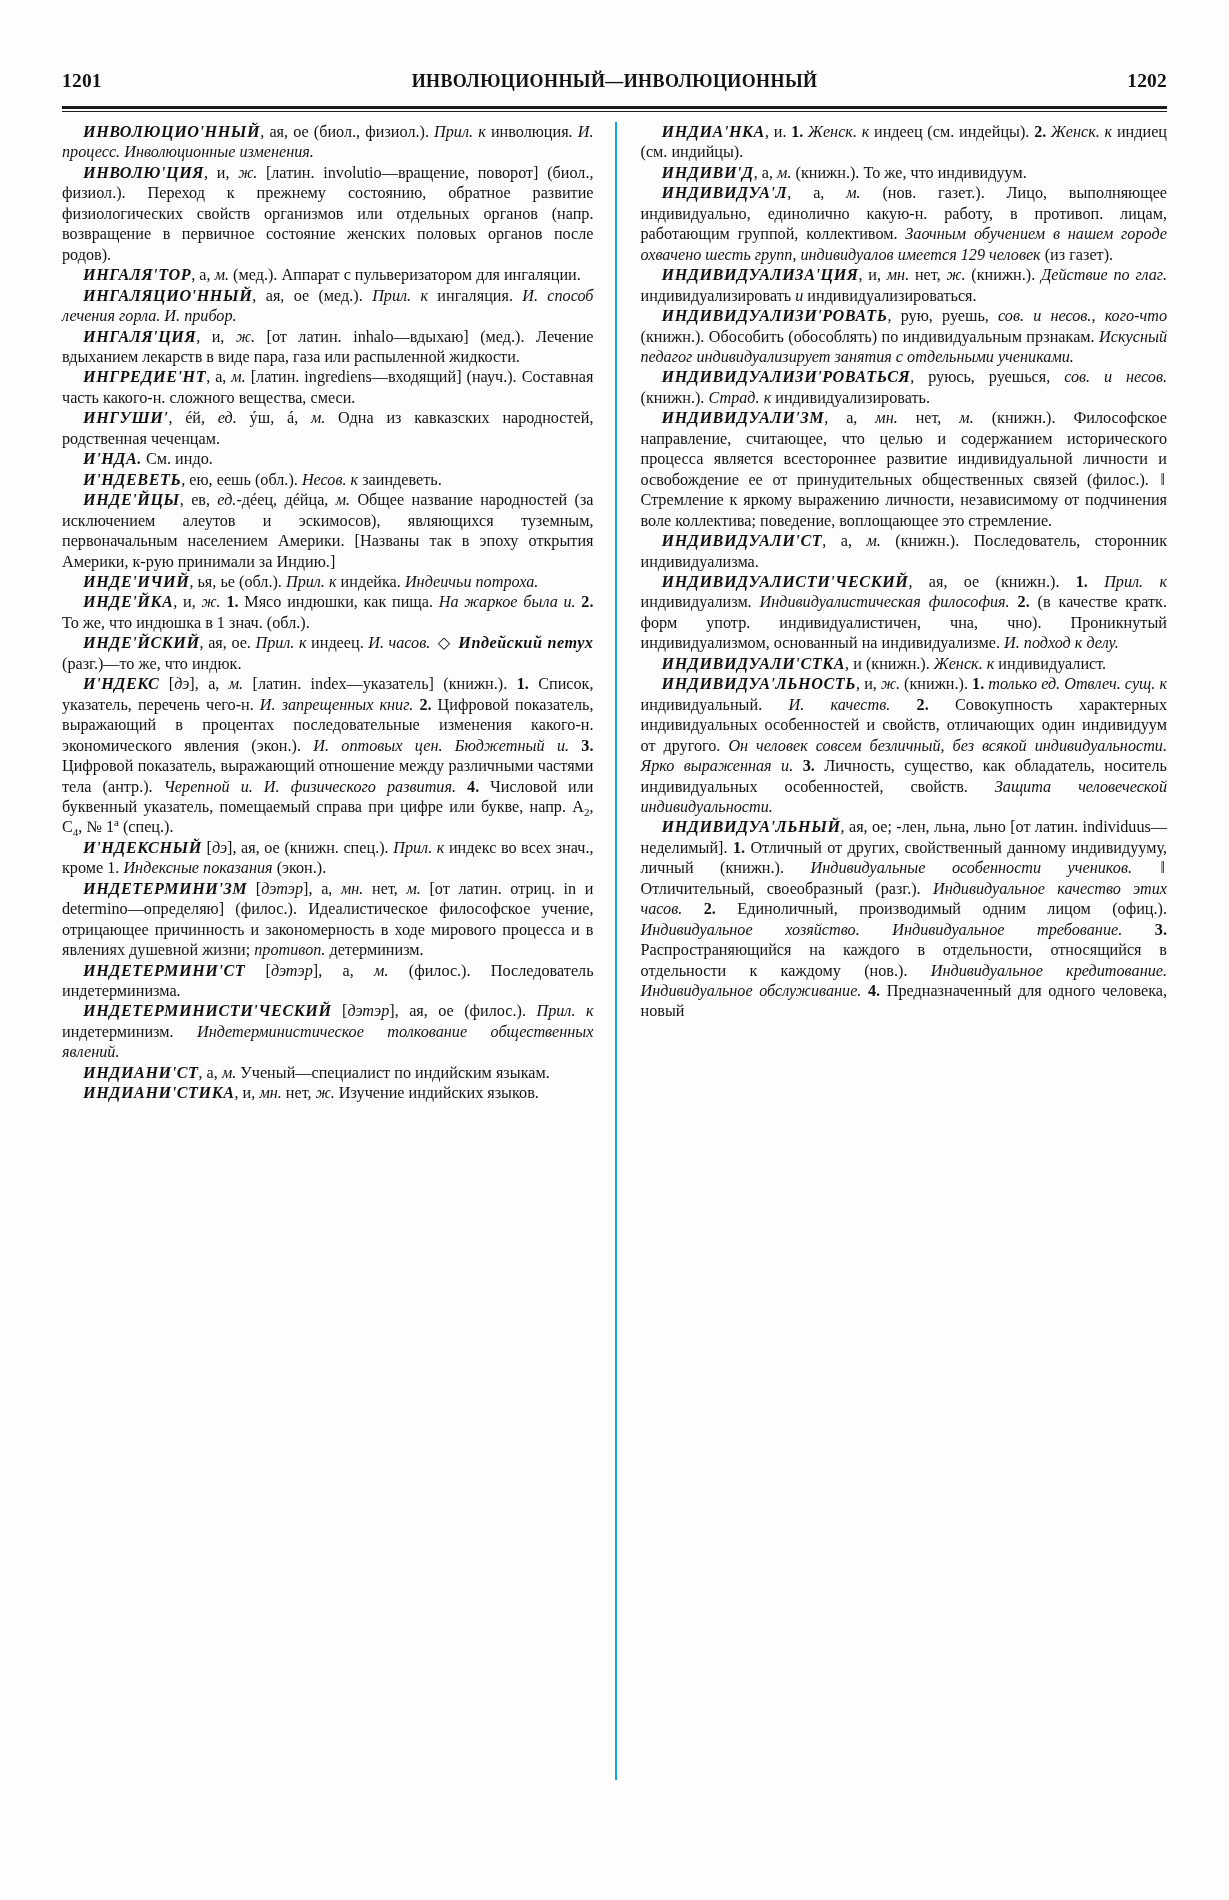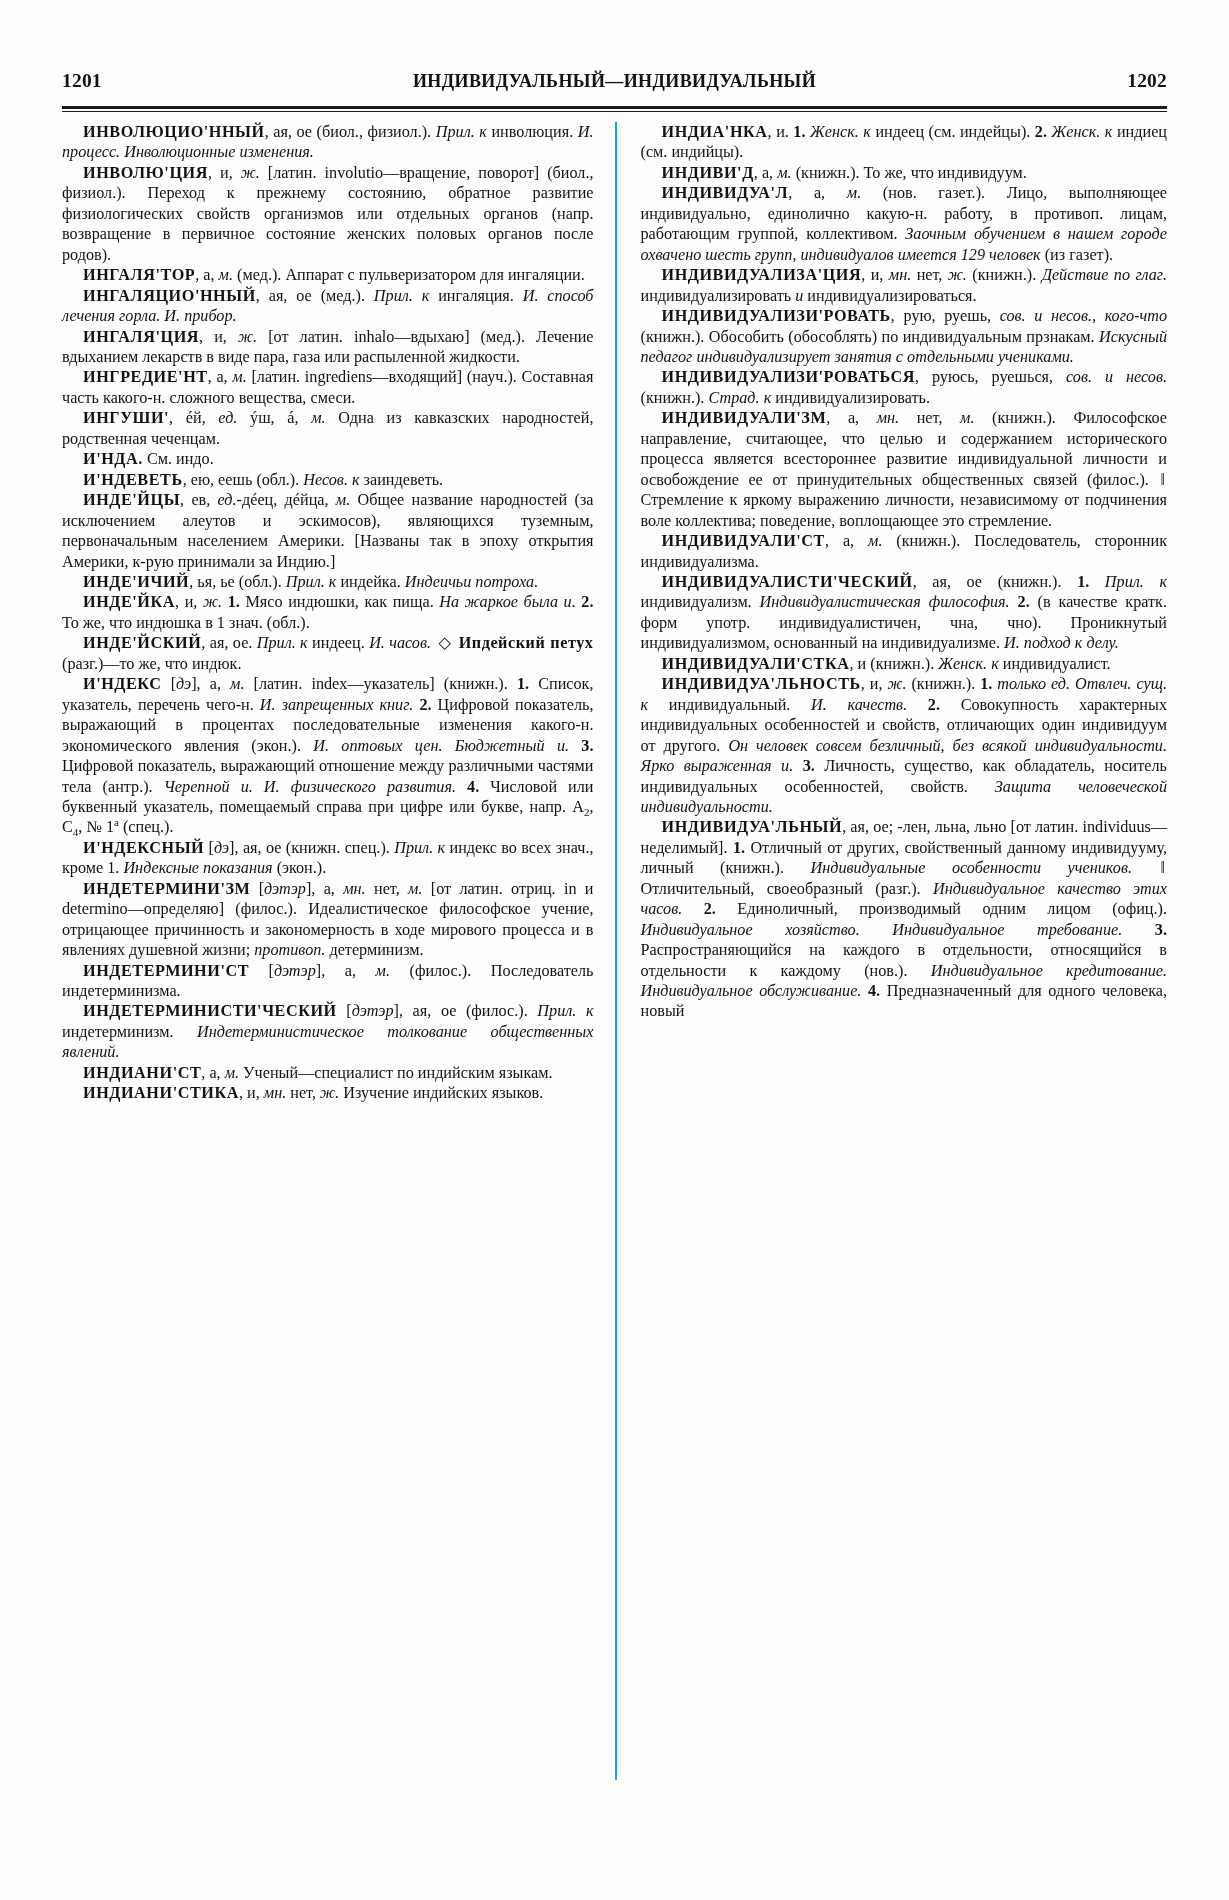--- a/index.html
+++ b/index.html
@@ -103,20 +103,21 @@
     margin: 0;
     padding: 0;
     text-indent: 21px;
     text-align: justify;
   }
 
   
   .hw {            
     font-weight: bold;
     letter-spacing: 0.55px;
+    font-style: italic;
   }
   .it {            
     font-style: italic;
   }
   .bn {            
     font-weight: bold;
   }
   sub, sup {
     font-size: 0.68em;
     line-height: 0;
@@ -129,21 +130,21 @@
     padding: 0 2px;
   }
 </style>
 </head>
 <body>
 
 <div class="page">
 
   <div class="running-head">
     <span class="folio">1201</span>
-    <span class="head-center">ИНДИВИДУАЛЬНЫЙ—ИНДИВИДУАЛЬНЫЙ</span>
+    <span class="head-center">ИНВОЛЮЦИОННЫЙ—ИНВОЛЮЦИОННЫЙ</span>
     <span class="folio">1202</span>
   </div>
 
   <div class="rule-wrap">
     <div class="rule-thick"></div>
     <div class="rule-gap"></div>
     <div class="rule-thin"></div>
   </div>
 
   <div class="columns">

